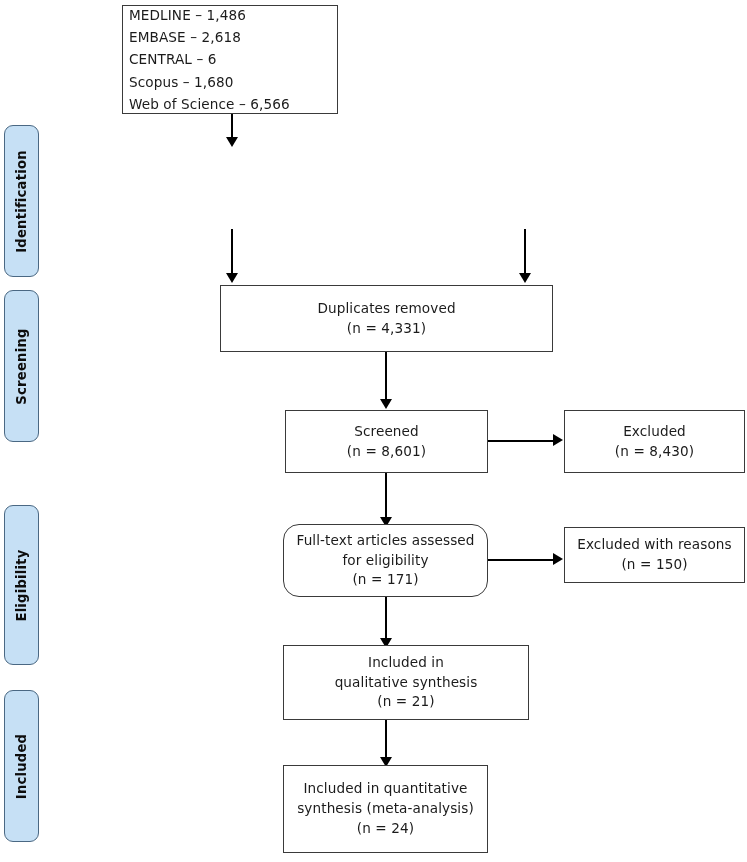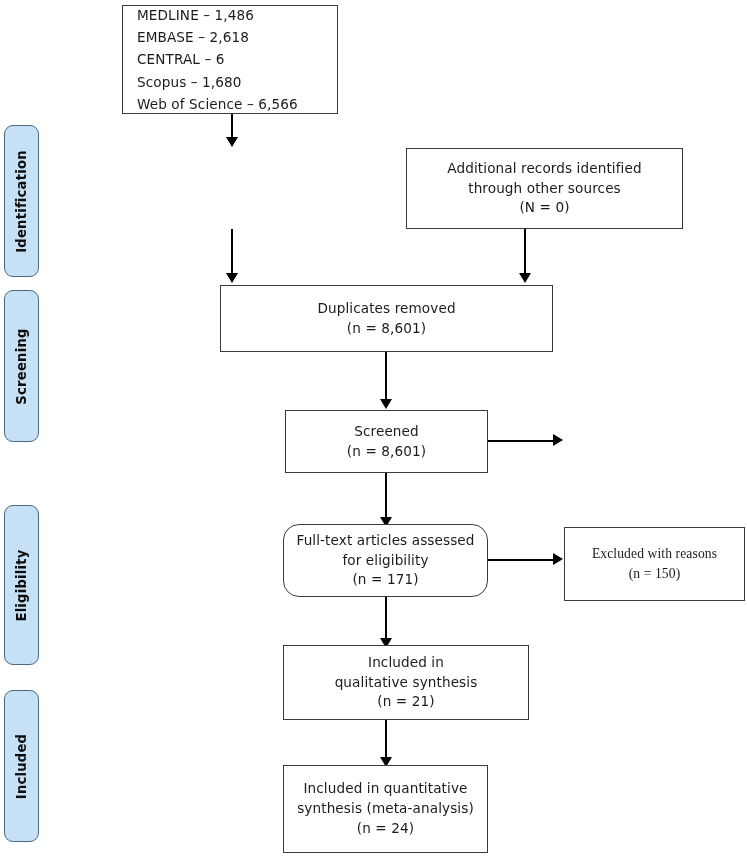--- a/index.html
+++ b/index.html
@@ -32,21 +32,21 @@
     text-align: center;
     color: #1b1b1b;
     font-size: 13.6px;
     line-height: 1.47;
     letter-spacing: 0.1px;
     white-space: pre-line;
   }
   .box.left-align {
     justify-content: flex-start;
     text-align: left;
-    padding-left: 14px;
+    padding-left: 6px;
     line-height: 1.63;
   }
   
   .stage-pill {
     position: absolute;
     box-sizing: border-box;
     background: #c6e0f5;
     border: 1.4px solid #4a6883;
     border-radius: 9px;
     display: flex;
@@ -109,54 +109,53 @@
   <div class="box left-align" style="left:122px; top:5px; width:216px; height:109px;">MEDLINE – 1,486
 EMBASE – 2,618
 CENTRAL – 6
 Scopus – 1,680
 Web of Science – 6,566</div>
 
   <div class="vline" style="left:231px; top:114px; height:25px;"></div>
   <div class="arrow-down" style="left:226px; top:137px;"></div>
 
 
-  <div class="box" style="left:406px; top:148px; width:277px; height:81px;">Additional records identified
-through other sources
-(N = 0)</div>
 
   <div class="vline" style="left:231px; top:229px; height:46px;"></div>
   <div class="arrow-down" style="left:226px; top:273px;"></div>
 
   <div class="vline" style="left:524px; top:229px; height:46px;"></div>
   <div class="arrow-down" style="left:519px; top:273px;"></div>
 
   <div class="box" style="left:220px; top:285px; width:333px; height:67px;">Duplicates removed
-(n = 8,601)</div>
+(n = 4,331)</div>
 
   <div class="vline" style="left:385px; top:352px; height:48px;"></div>
   <div class="arrow-down" style="left:380px; top:399px;"></div>
 
   <div class="box" style="left:285px; top:410px; width:203px; height:63px;text-align:center;">Screened
 (n = 8,601)</div>
 
   <div class="hline" style="left:488px; top:440px; width:67px;"></div>
   <div class="arrow-right" style="left:553px; top:434px;"></div>
 
+  <div class="box" style="left:564px; top:410px; width:181px; height:63px;">Excluded
+(n = 8,430)</div>
 
   <div class="vline" style="left:385px; top:473px; height:45px;"></div>
   <div class="arrow-down" style="left:380px; top:517px;"></div>
 
   <div class="box" style="left:283px; top:524px; width:205px; height:73px;border-radius:16px;">Full-text articles assessed
 for eligibility
 (n = 171)</div>
 
   <div class="hline" style="left:488px; top:559px; width:67px;"></div>
   <div class="arrow-right" style="left:553px; top:553px;"></div>
 
-  <div class="box" style="left:564px; top:527px; width:181px; height:74px;font-family:Liberation Serif, serif;">Excluded with reasons
+  <div class="box" style="left:564px; top:527px; width:181px; height:56px;">Excluded with reasons
 (n = 150)</div>
 
   <div class="vline" style="left:385px; top:597px; height:42px;"></div>
   <div class="arrow-down" style="left:380px; top:638px;"></div>
 
   <div class="box" style="left:283px; top:645px; width:246px; height:75px;">Included in
 qualitative synthesis
 (n = 21)</div>
 
   <div class="vline" style="left:385px; top:720px; height:38px;"></div>

